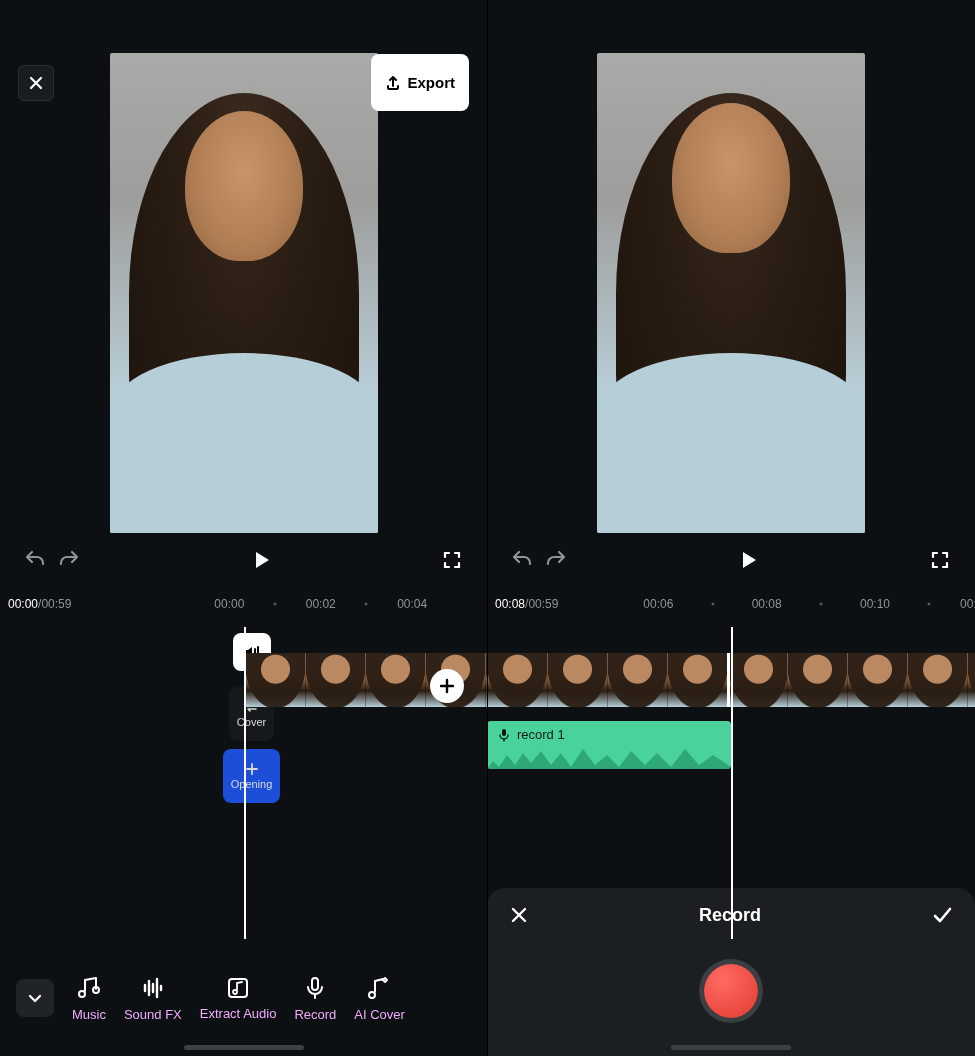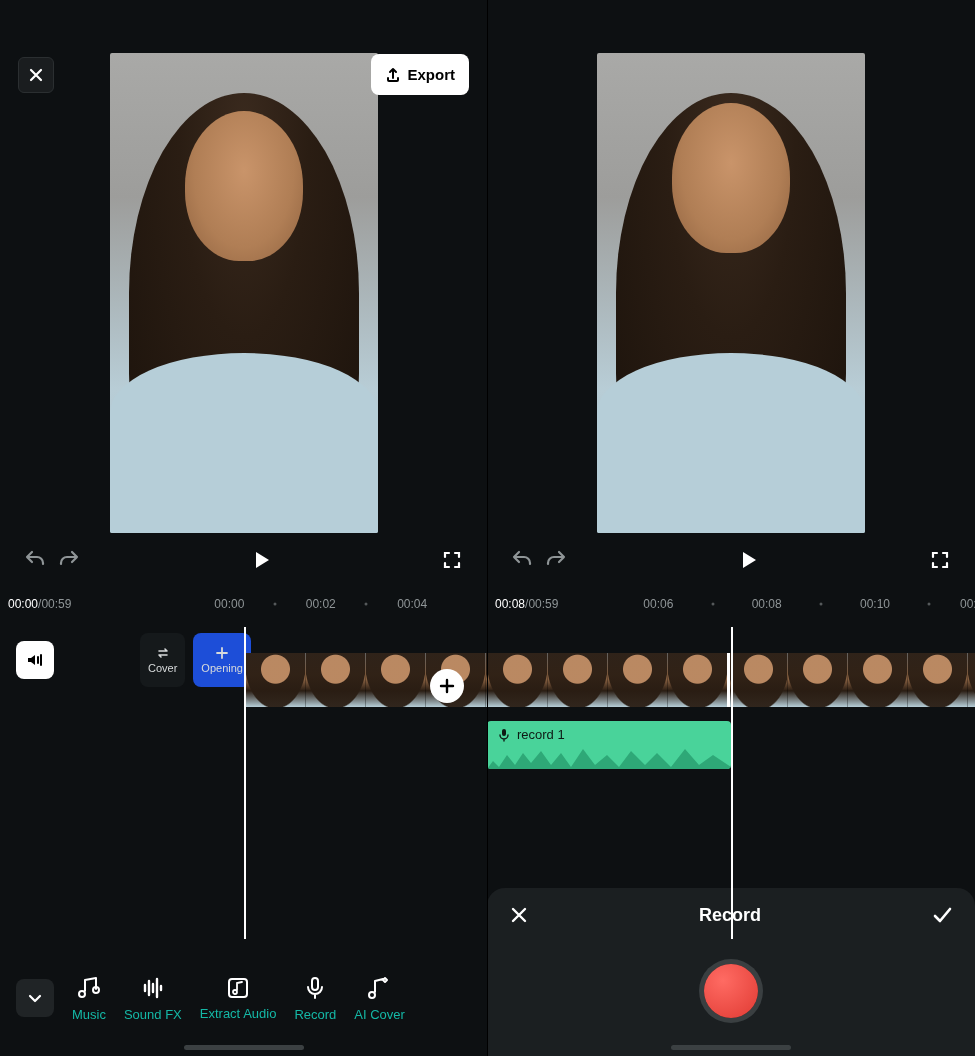--- a/index.html
+++ b/index.html
@@ -6,21 +6,21 @@
 body { background: #0d1012; color: #fff; width: 975px; height: 1056px; overflow: hidden; position: relative; }
 
 .app { width: 100%; height: 100%; display: flex; }
 .pane { position: relative; display: flex; flex-direction: column; }
 .pane-left { width: 487px; }
 .pane-right { width: 488px; }
 
 
 .topbar { position: absolute; top: 54px; left: 0; right: 0; display: flex; align-items: center; padding: 0 18px; z-index: 5; pointer-events: none; }
 .close-btn { width: 36px; height: 36px; border-radius: 6px; background: #1a1d1f; display: flex; align-items: center; justify-content: center; border: 1px solid #2b2f31; pointer-events: auto; }
-.export-btn { margin-left: auto; background: #fff; color: #000; border-radius: 8px; padding: 12px 14px; font-weight: 600; font-size: 15px; display: flex; align-items: center; gap: 6px; pointer-events: auto; }
+.export-btn { margin-left: auto; background: #fff; color: #000; border-radius: 8px; padding: 20px 14px; font-weight: 600; font-size: 15px; display: flex; align-items: center; gap: 6px; pointer-events: auto; }
 
 
 .preview-wrap { width: 100%; display: flex; justify-content: center; padding-top: 53px; }
 .preview { width: 268px; height: 480px; background: linear-gradient(180deg,#a9a9a7 0%,#9d9d9b 30%,#b8cdd6 70%,#aac2cc 100%); border-radius: 2px; position: relative; overflow: hidden; }
 
 .face { position: absolute; left: 50%; transform: translateX(-50%); top: 58px; width: 118px; height: 150px; background: radial-gradient(ellipse at 50% 40%, #c9946a 0%, #b07e55 60%, #8f623f 100%); border-radius: 50% 50% 46% 46%; }
 .hair { position: absolute; left: 50%; transform: translateX(-50%); top: 40px; width: 230px; height: 400px; background: radial-gradient(ellipse at 50% 10%, #3a2a1e 0%, #2a1d13 40%, #1c130c 100%); border-radius: 50% 50% 30% 30%; z-index: 0; }
 .shirt { position: absolute; bottom: 0; left: 0; right: 0; height: 180px; background: #b6ced8; border-radius: 60% 60% 0 0 / 40% 40% 0 0; }
 
 
@@ -31,21 +31,21 @@
 
 .ruler { display: flex; align-items: center; height: 30px; font-size: 12px; color: #8f9597; position: relative; padding-left: 8px; }
 .ruler-left-time { color: #8f9597; margin-right: 0; }
 .ruler-left-time .cur { color: #fff; }
 .ruler-ticks { position: relative; flex: 1; height: 100%; }
 .tick { position: absolute; top: 50%; transform: translate(-50%,-50%); font-size: 12px; color: #8f9597; }
 .dot { position: absolute; top: 50%; transform: translate(-50%,-50%); width: 3px; height: 3px; border-radius: 50%; background: #55595b; }
 
 
 .timeline-area { position: relative; padding-top: 14px; height: 320px; }
-.row1 { display: flex; align-items: center; gap: 8px; padding-left: 16px; }
+.row1 { display: flex; align-items: center; gap: 8px; padding-left: 16px; flex-direction: column; }
 .mute-btn { width: 38px; height: 38px; background: #fff; border-radius: 8px; display: flex; align-items: center; justify-content: center; color: #000; }
 .chip { height: 54px; border-radius: 8px; background: #1d4ed8; display: flex; flex-direction: column; align-items: center; justify-content: center; font-size: 11px; color: #d7dadb; padding: 0 8px; gap: 2px; }
 .chip.dark { background: #15191b; }
 
 .clips { position: absolute; top: 34px; height: 54px; display: flex; overflow: hidden; }
 .pane-left .clips { left: 245px; right: 0; }
 .pane-right .clips { left: 0; right: 0; }
 .thumb { flex: 0 0 60px; height: 54px; background: linear-gradient(180deg,#8e8e8c 0%,#b07e55 40%,#2a1d13 70%,#b6ced8 100%); border-left: 1px solid rgba(0,0,0,.3); position: relative; }
 .thumb::after { content:""; position:absolute; inset:0; background: radial-gradient(circle at 50% 30%, rgba(201,148,106,.9) 0 14px, transparent 15px), radial-gradient(ellipse at 50% 18%, rgba(42,29,19,.95) 0 30px, transparent 31px); }
 
@@ -57,21 +57,21 @@
 
 
 .audio-track { position: absolute; top: 92px; height: 48px; background: #49d39a; border-radius: 4px; display: flex; align-items: flex-end; overflow: hidden; }
 .pane-right .audio-track { left: 0; width: 244px; margin-top: 10px; }
 .audio-label { position: absolute; top: 6px; left: 10px; font-size: 13px; color: #0e1a14; font-weight: 500; display: flex; align-items: center; gap: 6px; }
 .wave { position: absolute; bottom: 0; left: 0; right: 0; height: 22px; }
 
 
 .bottom-bar { position: absolute; bottom: 0; left: 0; right: 0; height: 116px; display: flex; align-items: center; gap: 18px; padding: 0 16px; }
 .collapse-btn { width: 38px; height: 38px; border-radius: 8px; background: #202426; display: flex; align-items: center; justify-content: center; }
-.bb-item { display: flex; flex-direction: column; align-items: center; gap: 6px; font-size: 13px; color: #14b8a6; }
+.bb-item { display: flex; flex-direction: column; align-items: center; gap: 6px; font-size: 13px; color: #f0abfc; }
 .bb-item .icon { height: 26px; display: flex; align-items: center; justify-content: center; }
 .scroll-indicator { position: absolute; bottom: 6px; left: 50%; transform: translateX(-50%); width: 120px; height: 5px; border-radius: 3px; background: #3b4042; }
 
 
 .record-panel { position: absolute; bottom: 0; left: 0; right: 0; height: 168px; background: #1b1f21; border-top-left-radius: 18px; border-top-right-radius: 18px; display: flex; flex-direction: column; }
 .record-head { display: flex; align-items: center; justify-content: space-between; padding: 16px 22px 0; }
 .record-title { font-size: 18px; font-weight: 600; }
 .rec-body { flex: 1; display: flex; align-items: center; justify-content: center; position: relative; }
 .rec-btn { width: 54px; height: 54px; border-radius: 50%; background: radial-gradient(circle at 35% 30%, #ff6b63, #e03a33); box-shadow: 0 0 0 5px #3a3f41; }
 .voice-effect { position: absolute; right: 22px; top: 50%; transform: translateY(-50%); border: 1px solid #4a4f51; border-radius: 18px; padding: 8px 14px; font-size: 14px; display: flex; align-items: center; gap: 6px; color: #e7e9ea; }

